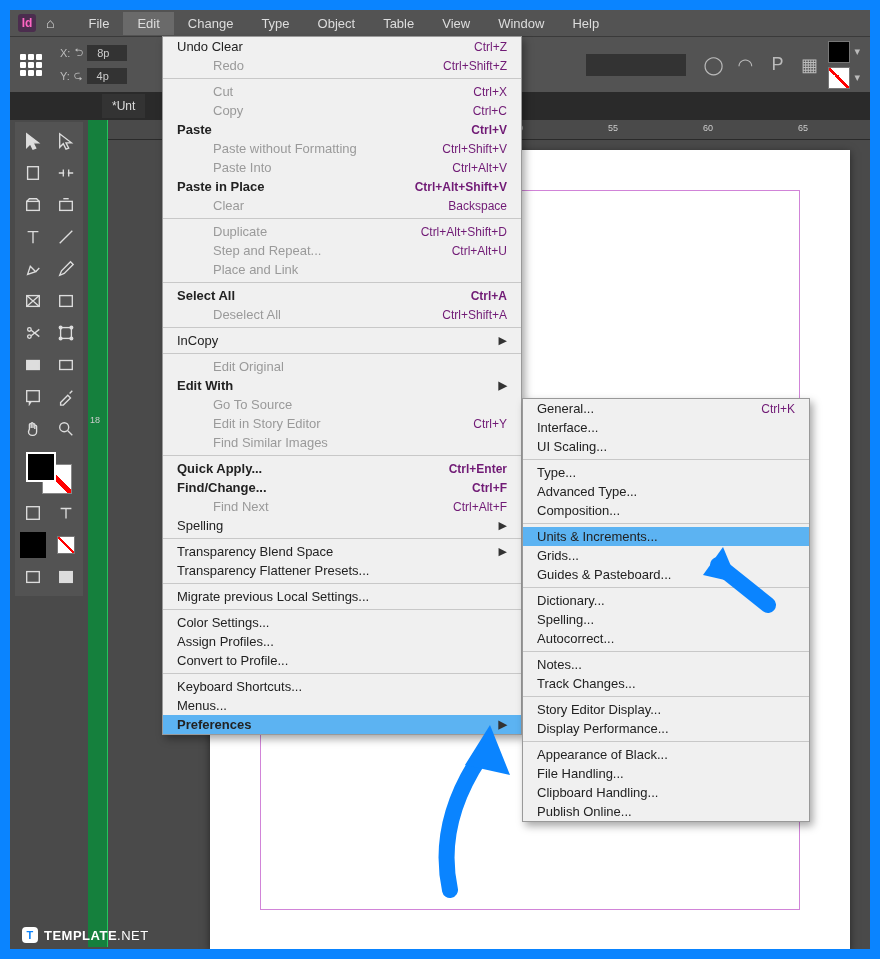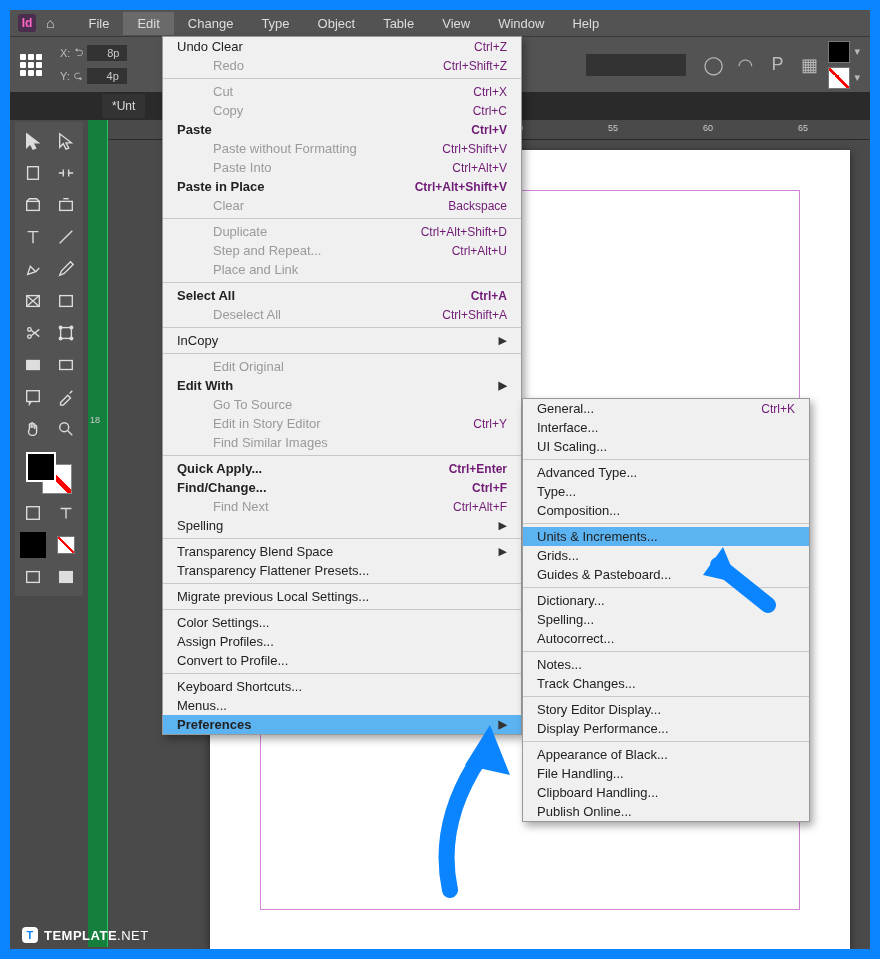--- a/index.html
+++ b/index.html
@@ -7,21 +7,21 @@
   .app-window { background: #2a2a2a; width: 100%; height: 100%; position: relative; overflow: hidden; }
   .menu-bar { background: #535353; height: 26px; display: flex; align-items: center; padding-left: 8px; }
   .app-icon { width: 18px; height: 18px; background: #4b2d4e; color: #ff66c4; font-size: 12px; font-weight: bold; display: flex; align-items: center; justify-content: center; border-radius: 3px; margin-right: 10px; }
   .home-icon { color: #ddd; font-size: 14px; margin-right: 20px; }
   .menu-item { color: #ddd; font-size: 13px; padding: 4px 14px; cursor: pointer; }
   .menu-item.active { background: #6a6a6a; }
   .option-bar { background: #535353; height: 56px; display: flex; align-items: center; padding: 0 10px; border-top: 1px solid #3a3a3a; gap: 6px; }
   .dots-grid { display: grid; grid-template-columns: repeat(3, 6px); grid-template-rows: repeat(3, 6px); gap: 2px; margin-right: 12px; }
   .dot { background: #fff; border-radius: 1px; }
   .opt-label { color: #bbb; font-size: 11px; }
-  .opt-field { background: #333; color: #ccc; font-size: 11px; padding: 2px 20px; width: 40px; }
+  .opt-field { background: #333; color: #ccc; font-size: 11px; padding: 2px 10px; width: 40px; }
   .opt-stack { display: flex; flex-direction: column; gap: 4px; }
   .opt-row { display: flex; align-items: center; gap: 4px; }
   .wide-dropdown { background: #333; width: 100px; height: 22px; margin-left: auto; margin-right: 8px; }
   .opt-btn { width: 26px; height: 26px; display: flex; align-items: center; justify-content: center; color: #bbb; font-size: 18px; }
   .color-sw { width: 22px; height: 22px; background: #000; border: 1px solid #777; }
   .nocolor-sw { width: 22px; height: 22px; background: #fff; position: relative; border: 1px solid #777; }
   .nocolor-sw::after { content:""; position:absolute; inset:0; background: linear-gradient(to top right, transparent 45%, #f00 45%, #f00 55%, transparent 55%); }
   .tab-bar { background: #2a2a2a; height: 28px; display: flex; align-items: center; padding-left: 92px; }
   .doc-tab { background: #333; color: #ddd; font-size: 12px; padding: 5px 10px; }
   .work-area { position: relative; height: calc(100% - 110px); background: #4a4a4a; }
@@ -421,24 +421,24 @@
         <span class="accel">Ctrl+K</span>
       </div>
       <div class="dd-row">
         <span class="label">Interface...</span>
       </div>
       <div class="dd-row">
         <span class="label">UI Scaling...</span>
       </div>
       <div class="dd-sep"></div>
       <div class="dd-row">
+        <span class="label">Type...</span>
+      </div>
+      <div class="dd-row">
         <span class="label">Advanced Type...</span>
-      </div>
-      <div class="dd-row">
-        <span class="label">Type...</span>
       </div>
       <div class="dd-row">
         <span class="label">Composition...</span>
       </div>
       <div class="dd-sep"></div>
       <div class="dd-row highlight">
         <span class="label">Units &amp; Increments...</span>
       </div>
       <div class="dd-row">
         <span class="label">Grids...</span>

